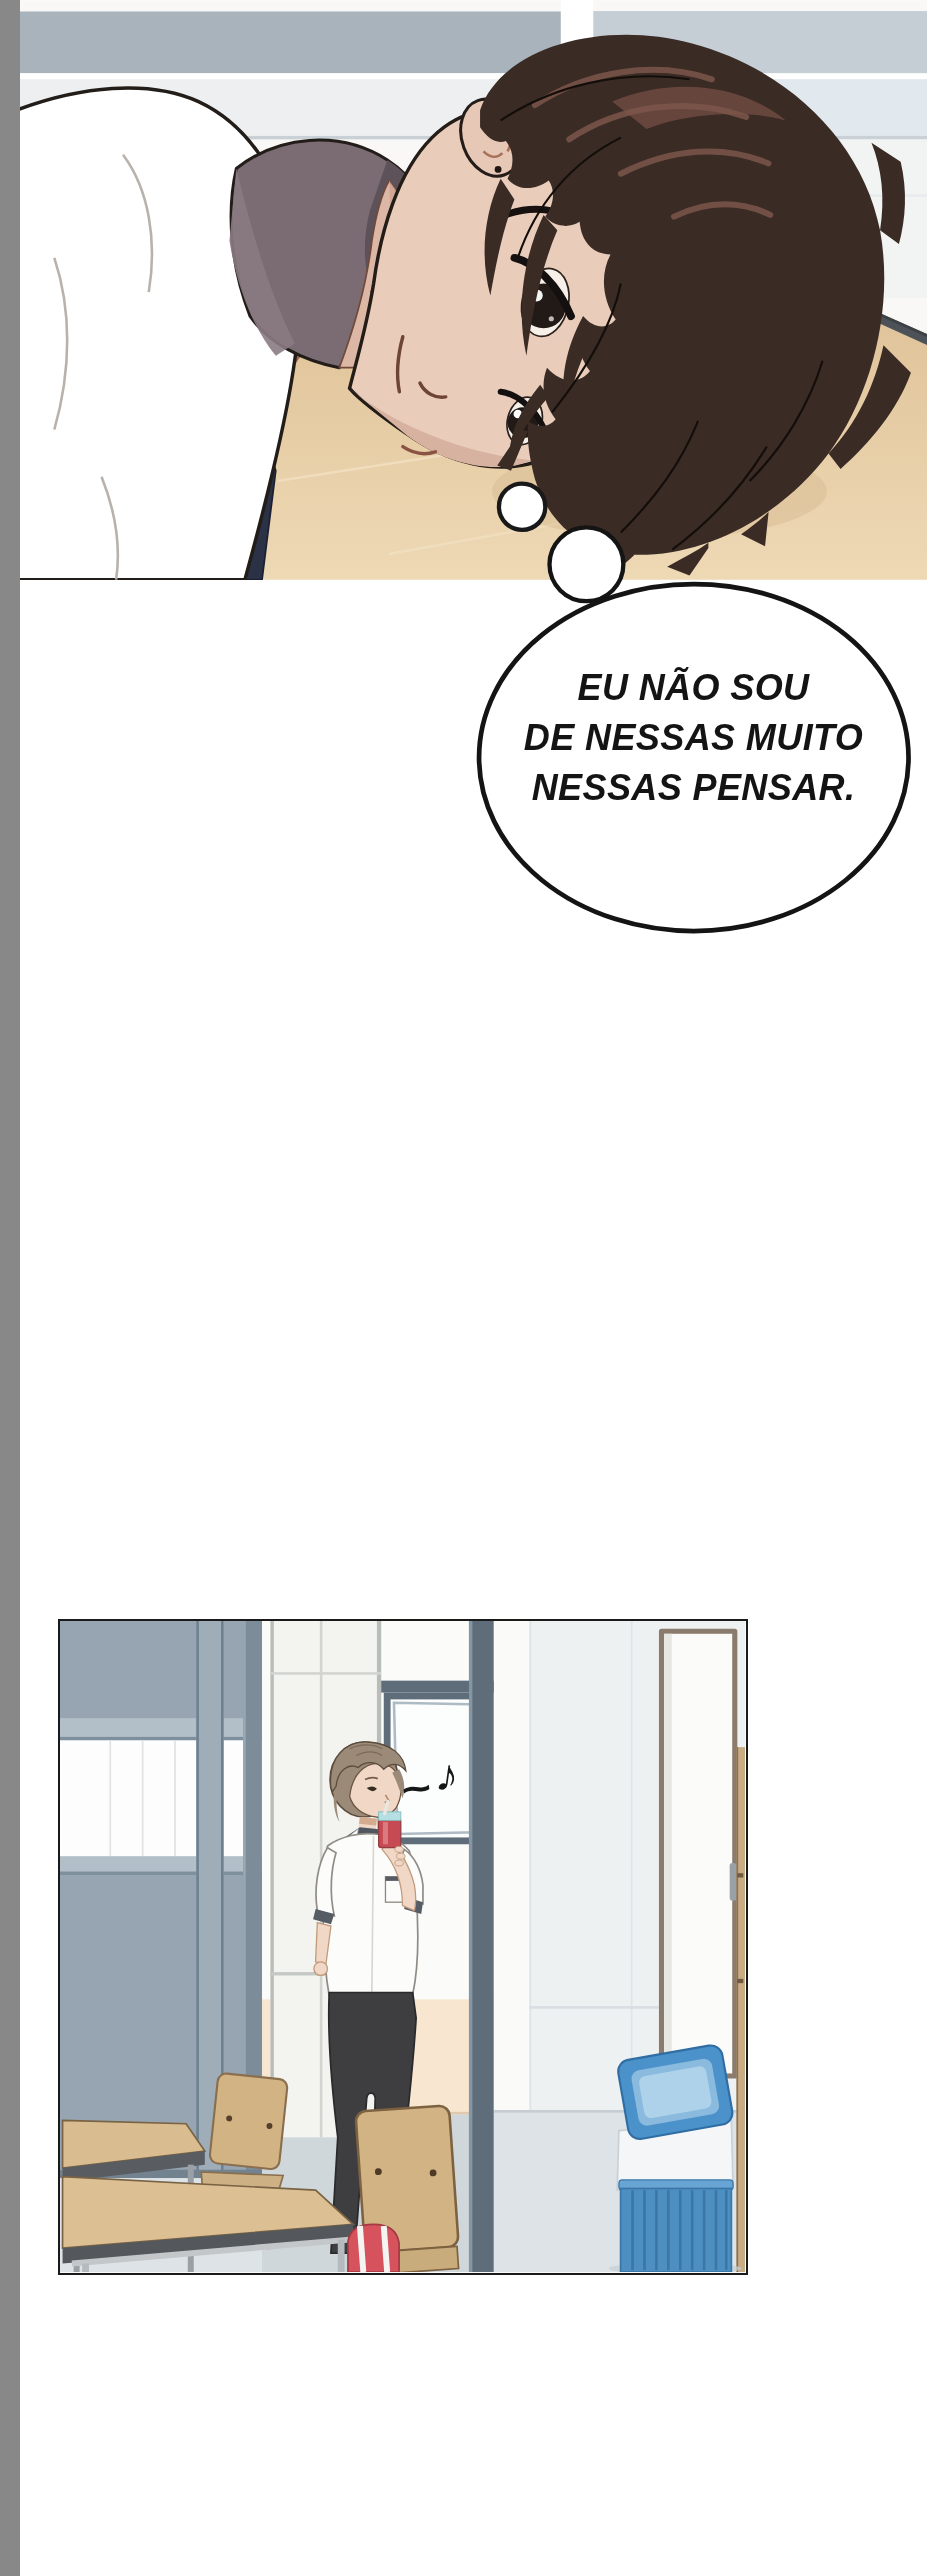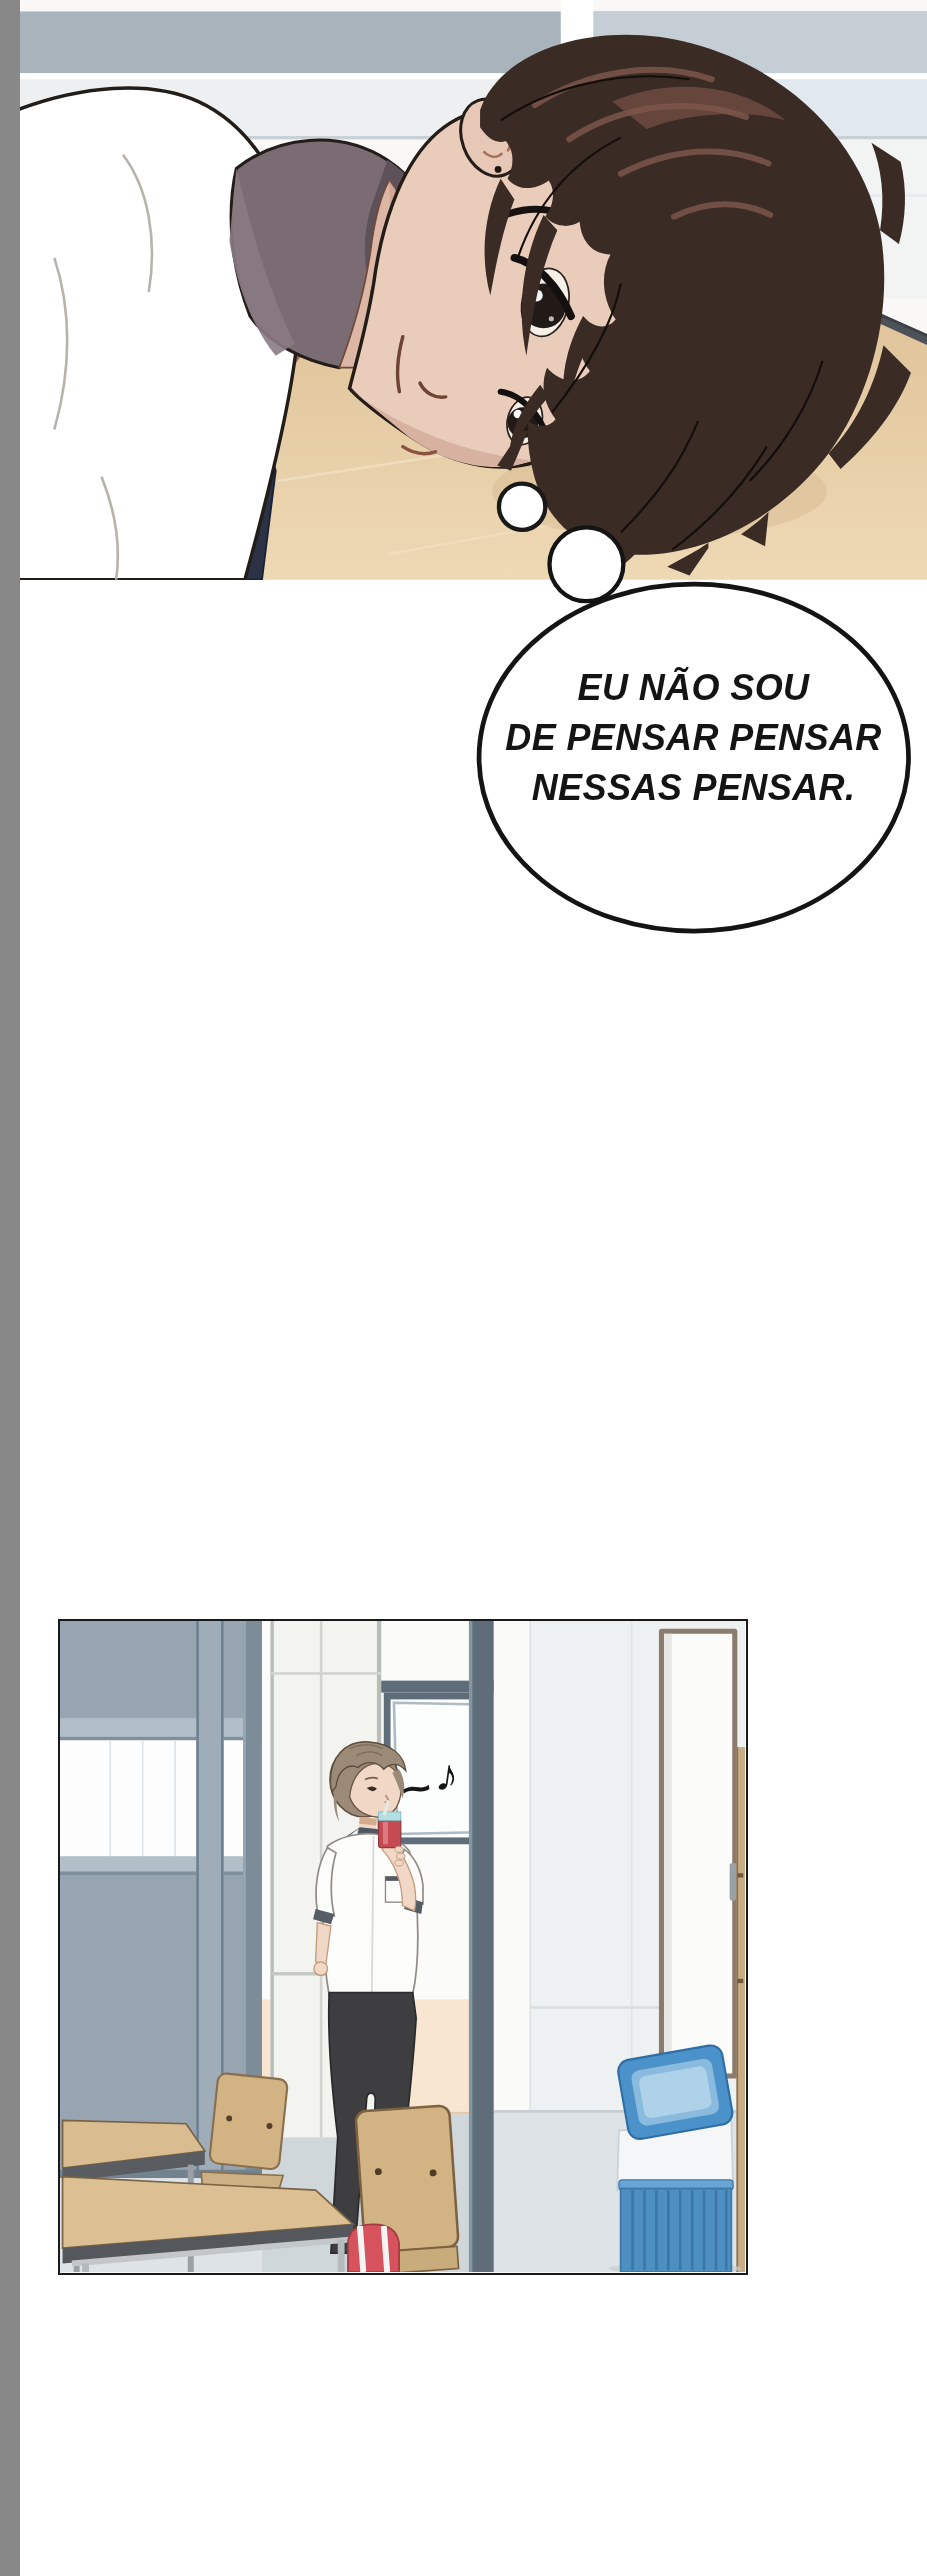--- a/index.html
+++ b/index.html
@@ -116,21 +116,21 @@
   </svg>
   </div>
 
   <svg class="bubble-svg" viewBox="500 595 560 525">
     <ellipse cx="785" cy="882" rx="250" ry="202" style="fill:var(--bubble_fill)" stroke="#141414" stroke-width="5.5"></ellipse>
     <circle cx="660" cy="657" r="43" style="fill:var(--bubble_fill)" stroke="#141414" stroke-width="5"></circle>
     <ellipse cx="785" cy="882" rx="245" ry="197" style="fill:var(--bubble_fill)"></ellipse>
   </svg>
   <div class="bubble-text">
     <div>EU NÃO SOU</div>
-    <div>DE PENSAR PENSAR</div>
+    <div>DE NESSAS MUITO</div>
     <div>NESSAS PENSAR.</div>
   </div>
 
   <div class="panel2">
   <svg width="685" height="651" viewBox="0 0 804 764" preserveAspectRatio="none">
 
     <g>
       <rect x="509" y="0" width="295" height="764" style="fill:var(--right_wall)"></rect>
       <rect x="509" y="0" width="42" height="764" fill="#fafaf8"></rect>
       <rect x="551" y="0" width="2" height="764" fill="#dde2e5"></rect>

